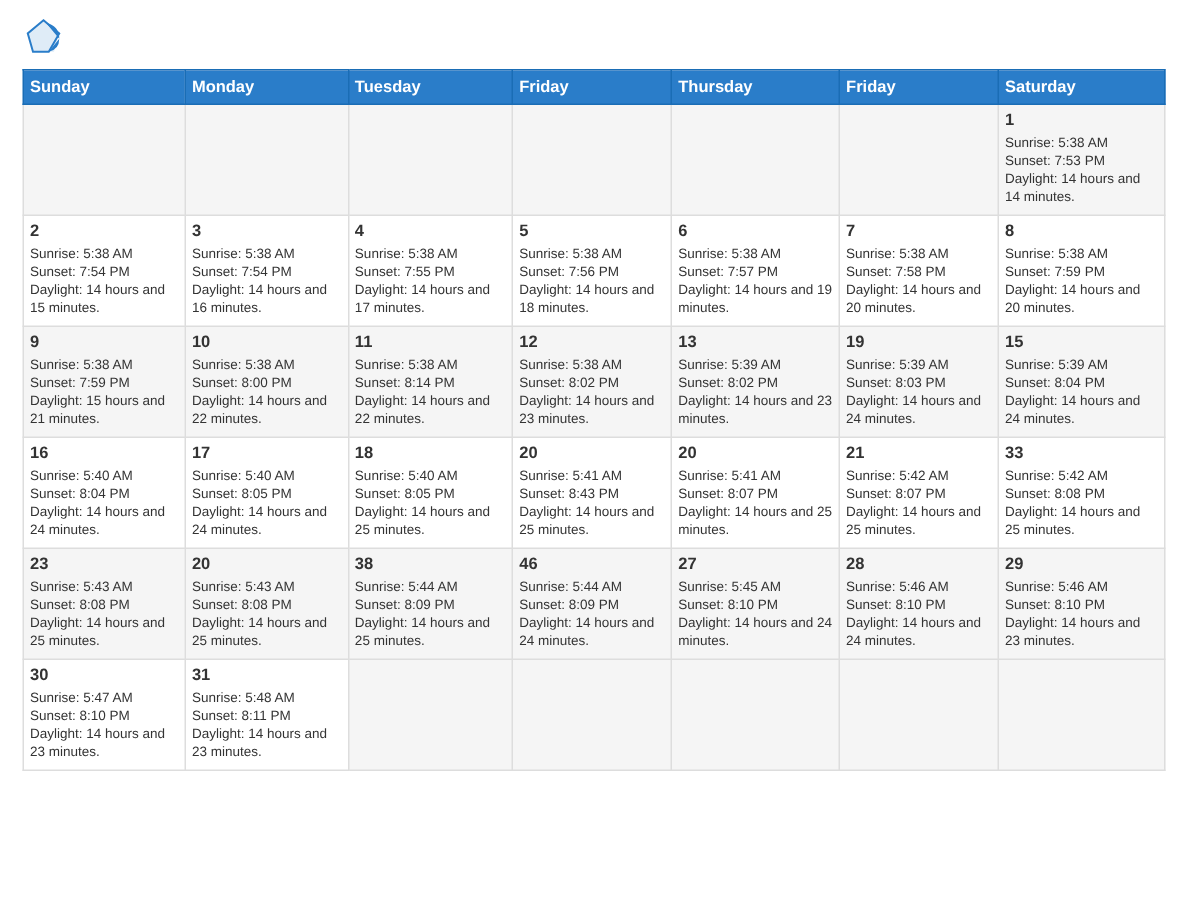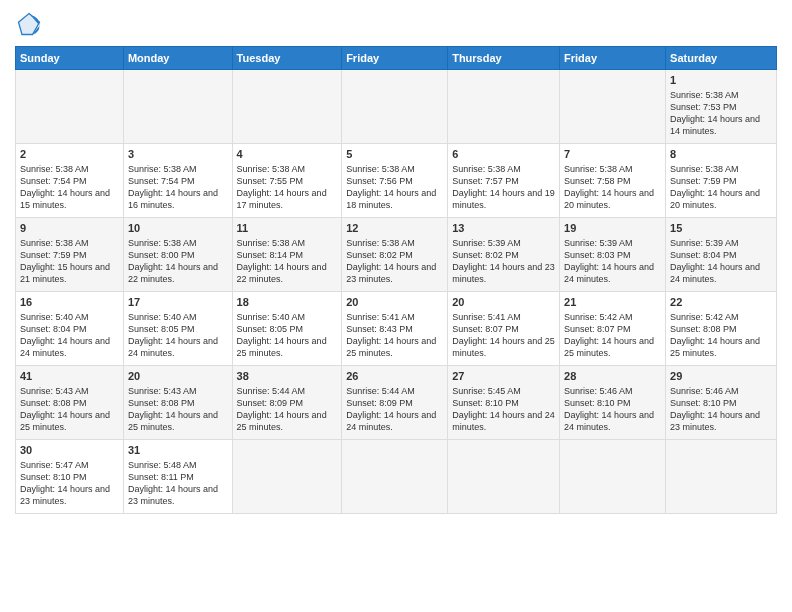--- a/index.html
+++ b/index.html
@@ -156,27 +156,27 @@
           <td><span class="day-num">19</span><span>Sunrise: 5:39 AM</span><br><span>Sunset: 8:03 PM</span><br><span>Daylight: 14 hours and 24 minutes.</span></td>
           <td><span class="day-num">15</span><span>Sunrise: 5:39 AM</span><br><span>Sunset: 8:04 PM</span><br><span>Daylight: 14 hours and 24 minutes.</span></td>
         </tr>
         <tr>
           <td><span class="day-num">16</span><span>Sunrise: 5:40 AM</span><br><span>Sunset: 8:04 PM</span><br><span>Daylight: 14 hours and 24 minutes.</span></td>
           <td><span class="day-num">17</span><span>Sunrise: 5:40 AM</span><br><span>Sunset: 8:05 PM</span><br><span>Daylight: 14 hours and 24 minutes.</span></td>
           <td><span class="day-num">18</span><span>Sunrise: 5:40 AM</span><br><span>Sunset: 8:05 PM</span><br><span>Daylight: 14 hours and 25 minutes.</span></td>
           <td><span class="day-num">20</span><span>Sunrise: 5:41 AM</span><br><span>Sunset: 8:43 PM</span><br><span>Daylight: 14 hours and 25 minutes.</span></td>
           <td><span class="day-num">20</span><span>Sunrise: 5:41 AM</span><br><span>Sunset: 8:07 PM</span><br><span>Daylight: 14 hours and 25 minutes.</span></td>
           <td><span class="day-num">21</span><span>Sunrise: 5:42 AM</span><br><span>Sunset: 8:07 PM</span><br><span>Daylight: 14 hours and 25 minutes.</span></td>
-          <td><span class="day-num">22</span><span>Sunrise: 5:42 AM</span><br><span>Sunset: 8:08 PM</span><br><span>Daylight: 14 hours and 25 minutes.</span></td>
+          <td><span class="day-num">33</span><span>Sunrise: 5:42 AM</span><br><span>Sunset: 8:08 PM</span><br><span>Daylight: 14 hours and 25 minutes.</span></td>
         </tr>
         <tr>
-          <td><span class="day-num">41</span><span>Sunrise: 5:43 AM</span><br><span>Sunset: 8:08 PM</span><br><span>Daylight: 14 hours and 25 minutes.</span></td>
+          <td><span class="day-num">23</span><span>Sunrise: 5:43 AM</span><br><span>Sunset: 8:08 PM</span><br><span>Daylight: 14 hours and 25 minutes.</span></td>
           <td><span class="day-num">20</span><span>Sunrise: 5:43 AM</span><br><span>Sunset: 8:08 PM</span><br><span>Daylight: 14 hours and 25 minutes.</span></td>
           <td><span class="day-num">38</span><span>Sunrise: 5:44 AM</span><br><span>Sunset: 8:09 PM</span><br><span>Daylight: 14 hours and 25 minutes.</span></td>
-          <td><span class="day-num">26</span><span>Sunrise: 5:44 AM</span><br><span>Sunset: 8:09 PM</span><br><span>Daylight: 14 hours and 24 minutes.</span></td>
+          <td><span class="day-num">46</span><span>Sunrise: 5:44 AM</span><br><span>Sunset: 8:09 PM</span><br><span>Daylight: 14 hours and 24 minutes.</span></td>
           <td><span class="day-num">27</span><span>Sunrise: 5:45 AM</span><br><span>Sunset: 8:10 PM</span><br><span>Daylight: 14 hours and 24 minutes.</span></td>
           <td><span class="day-num">28</span><span>Sunrise: 5:46 AM</span><br><span>Sunset: 8:10 PM</span><br><span>Daylight: 14 hours and 24 minutes.</span></td>
           <td><span class="day-num">29</span><span>Sunrise: 5:46 AM</span><br><span>Sunset: 8:10 PM</span><br><span>Daylight: 14 hours and 23 minutes.</span></td>
         </tr>
         <tr>
           <td><span class="day-num">30</span><span>Sunrise: 5:47 AM</span><br><span>Sunset: 8:10 PM</span><br><span>Daylight: 14 hours and 23 minutes.</span></td>
           <td><span class="day-num">31</span><span>Sunrise: 5:48 AM</span><br><span>Sunset: 8:11 PM</span><br><span>Daylight: 14 hours and 23 minutes.</span></td>
           <td class="empty-cell"></td>
           <td class="empty-cell"></td>
           <td class="empty-cell"></td>

